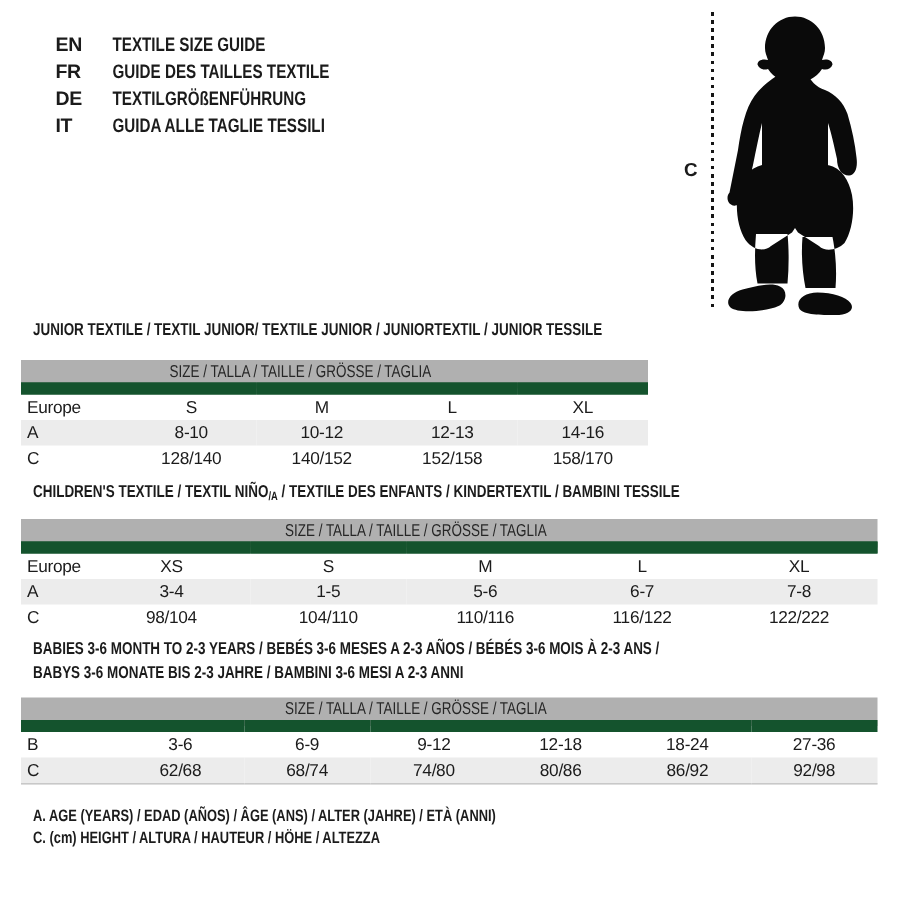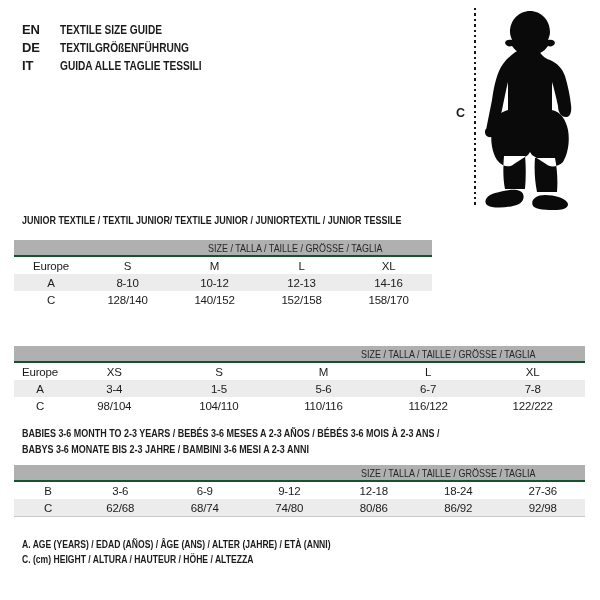--- a/index.html
+++ b/index.html
@@ -3,56 +3,60 @@
 <meta charset="utf-8">
 <style>
   html,body{margin:0;padding:0;background:#fff;}
   .screen{
     position:relative;width:600px;height:600px;background:#ffffff;overflow:hidden;
     font-family:"Liberation Sans","DejaVu Sans",sans-serif;color:#1b1b1b;
   }
   .cx{display:inline-block;transform:scaleX(0.78);transform-origin:0 50%;white-space:nowrap;}
   
   .lang-block{position:absolute;left:22px;top:21px;}
-  .lang-row{display:flex;height:18px;line-height:18px;font-size:13px;font-weight:bold;}
+  .lang-row{display:flex;height:18px;line-height:18px;font-size:13px;font-weight:bold;margin-left:15px;}
   .lang-code{width:38px;flex:0 0 38px;letter-spacing:-0.2px;}
   
   .figure{position:absolute;left:452px;top:8px;width:136px;height:206px;}
   .measure-label{position:absolute;left:4px;top:98px;font-size:12.5px;font-weight:bold;}
   .measure-line{
     position:absolute;left:22px;top:0;width:2px;height:200px;
     background:repeating-linear-gradient(to bottom,#151515 0px,#151515 2.4px,transparent 2.4px,transparent 5.4px);
   }
   .figure svg{position:absolute;left:28px;top:0;}
   
   .tbl-title{position:absolute;left:22px;font-size:11.5px;font-weight:bold;line-height:16px;white-space:nowrap;}
   
   table.sizes{position:absolute;left:14px;border-collapse:collapse;table-layout:fixed;font-size:11.5px;}
   table.sizes th.band-cell{
-    height:15px;background:#b0b0b0;text-align:right;font-weight:normal;color:#262626;
-    padding:0 0 0 4px;border-bottom:2px solid #14532d;font-size:11.5px;
+    height:15px;background:#b0b0b0;text-align:center;font-weight:normal;color:#262626;
+    padding:0 0 0 4px;border-bottom:8px solid #14532d;font-size:11.5px;
   }
   table.sizes td{height:17px;padding:0;text-align:center;vertical-align:middle;letter-spacing:-0.2px;}
-  table.sizes td.lbl{text-align:center;padding-left:4px;}
+  table.sizes td.lbl{text-align:left;padding-left:4px;}
   table.sizes tr.shade td{background:#ececec;}
   table.sizes.t3{border-bottom:1px solid #c8c8c8;}
   
   .footnotes{position:absolute;left:22px;top:537px;}
   .footnote{height:15px;line-height:15px;font-size:11px;font-weight:bold;white-space:nowrap;}
   .subsz{font-size:8px;vertical-align:-2px;}
 </style>
 </head>
 <body>
 
 <div class="screen">
 
   <div class="lang-block">
     <div class="lang-row">
       <span class="lang-code">EN</span>
       <span class="cx">TEXTILE SIZE GUIDE</span>
+    </div>
+    <div class="lang-row">
+      <span class="lang-code">FR</span>
+      <span class="cx">GUIDE DES TAILLES TEXTILE</span>
     </div>
     <div class="lang-row">
       <span class="lang-code">DE</span>
       <span class="cx">TEXTILGRÖßENFÜHRUNG</span>
     </div>
     <div class="lang-row">
       <span class="lang-code">IT</span>
       <span class="cx">GUIDA ALLE TAGLIE TESSILI</span>
     </div>
   </div>
@@ -116,20 +120,23 @@
       <tr>
         <td class="lbl">C</td>
         <td>128/140</td>
         <td>140/152</td>
         <td>152/158</td>
         <td>158/170</td>
       </tr>
     </tbody>
   </table>
 
+  <div class="tbl-title" style="top:320px;">
+    <span class="cx"><span>CHILDREN'S TEXTILE / TEXTIL NIÑO</span><span class="subsz">/A</span><span> / TEXTILE DES ENFANTS / KINDERTEXTIL / BAMBINI TESSILE</span></span>
+  </div>
   <table class="sizes t2" style="top:346px;width:571px;">
     <colgroup>
         <col style="width:48px">
         <col>
         <col>
         <col>
         <col>
         <col>
       </colgroup>
     <thead>

